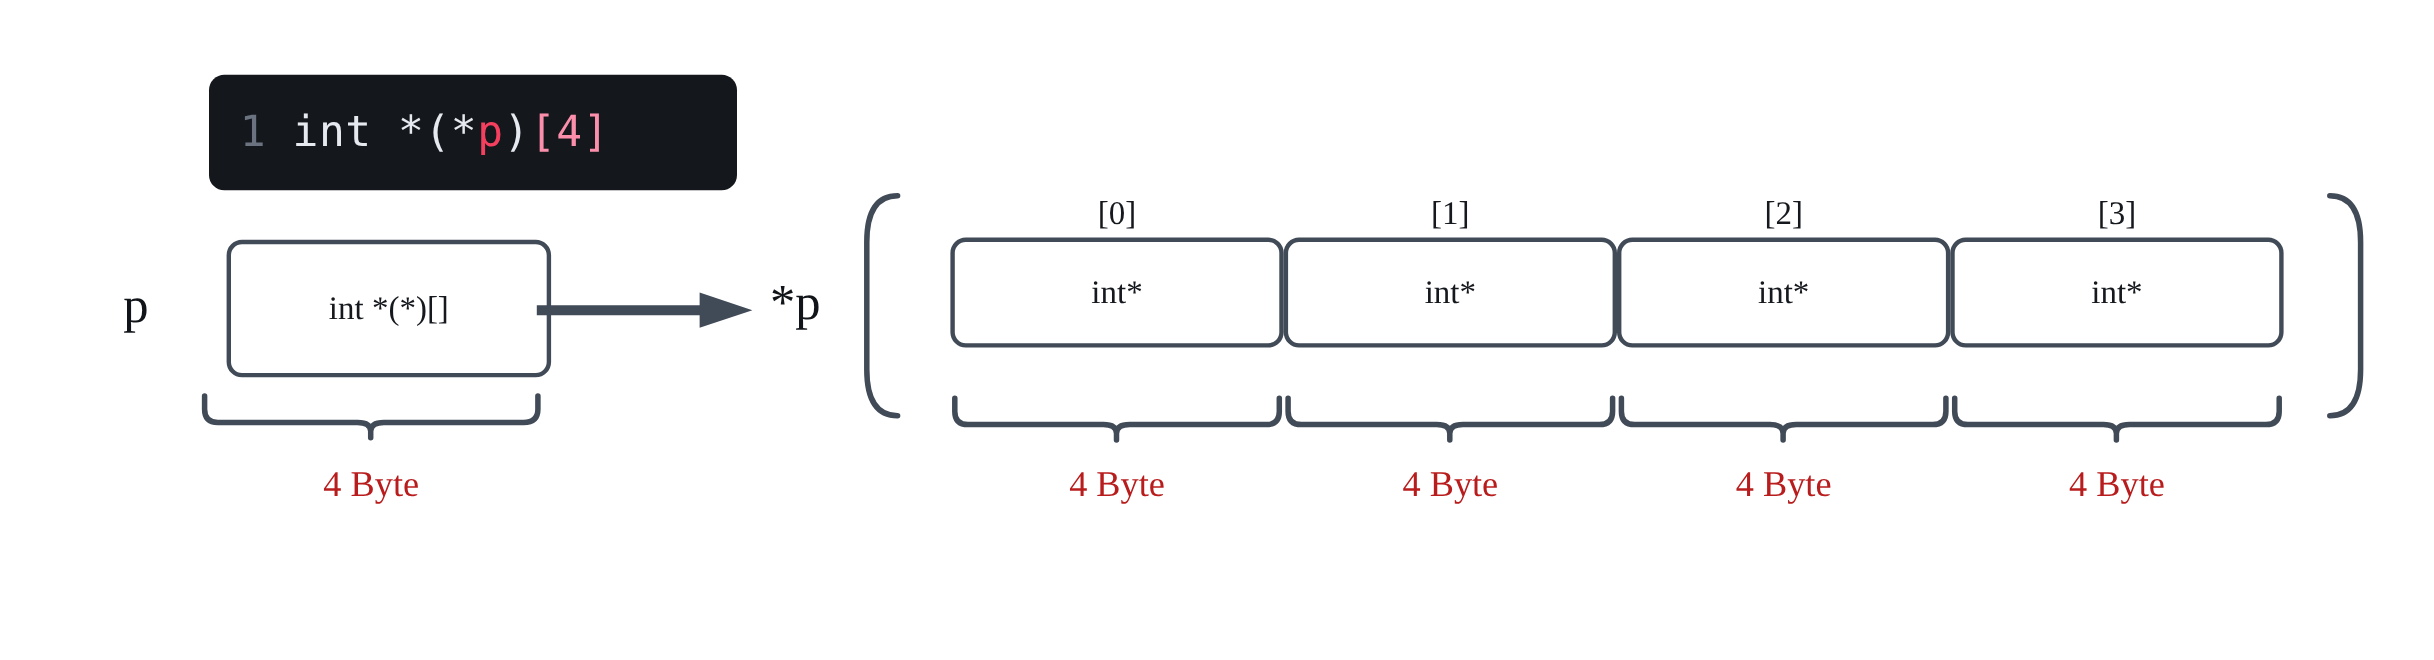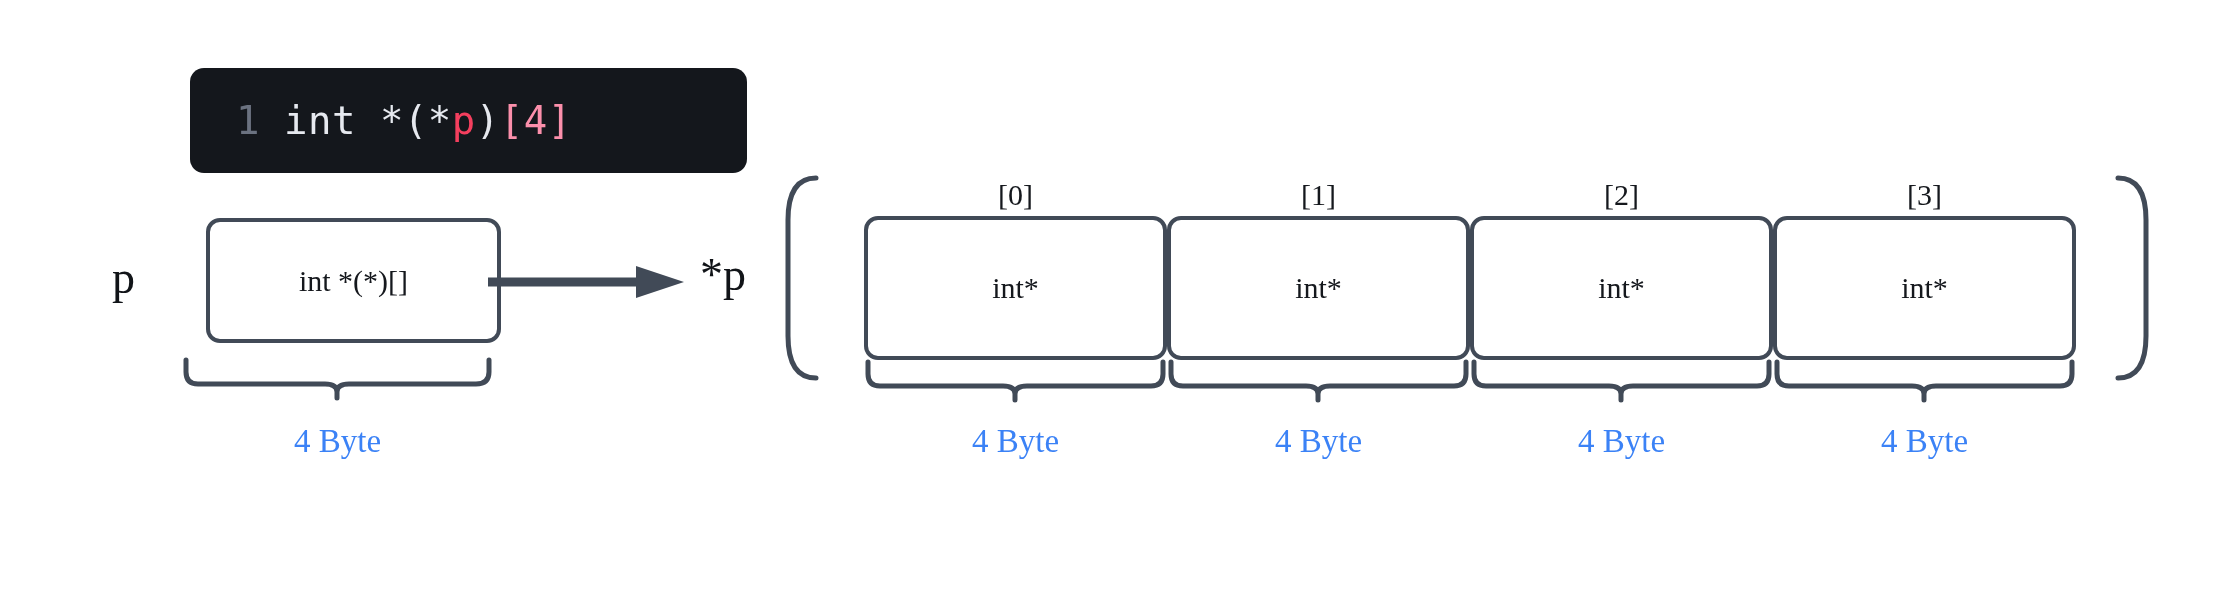--- a/index.html
+++ b/index.html
@@ -14,28 +14,28 @@
     overflow: hidden;
     font-family: "Liberation Serif", "DejaVu Serif", serif;
     color: #1b1f24;
   }
 
   
   .code-block {
     position: absolute;
     left: 190px;
     top: 68px;
-    width: 557px;
+    width: 480px;
     height: 105px;
     background: #14171c;
     border-radius: 14px;
     display: flex;
     align-items: center;
     box-sizing: border-box;
-    padding-left: 46px;
+    padding-left: 28px;
   }
   .code-line {
     font-family: "DejaVu Sans Mono", "Liberation Mono", monospace;
     font-size: 39px;
     letter-spacing: 0.5px;
     white-space: pre;
     line-height: 1;
   }
   .ln-num   { color: #6b7280; }
   .tok-plain{ color: #e6e9ef; }
@@ -68,21 +68,21 @@
     font-size: 30px;
     line-height: 1;
     color: #15181d;
     text-align: center;
     white-space: nowrap;
   }
   .byte-label {
     position: absolute;
     font-size: 33px;
     line-height: 1;
-    color: #3b82f6;
+    color: #b91c1c;
     text-align: center;
     white-space: nowrap;
   }
   .brace { position: absolute; }
   .bracket { position: absolute; }
   .arrow { position: absolute; }
 
   
   #left-box      { left: 190px; top: 218px; width: 295px; height: 125px; margin-left: 16px; }
   #left-var      { left: 112px; top: 255px; }
@@ -93,21 +93,21 @@
   #arrow-main    { left: 488px; top: 262px; width: 200px; height: 40px; }
 
   
   #deref-var     { left: 700px; top: 252px; }
 
   
   #bracket-open  { left: 782px; top: 174px; width: 40px; height: 208px; }
   #bracket-close { left: 2112px; top: 174px; width: 40px; height: 208px; }
 
   
-  .arr-cell { top: 216px; height: 144px; width: 303px; font-family: Liberation Serif, serif; }
+  .arr-cell { top: 216px; height: 100px; width: 303px; font-family: Liberation Serif, serif; }
   #cell-0 { left: 864px; }
   #cell-1 { left: 1167px; }
   #cell-2 { left: 1470px; }
   #cell-3 { left: 1773px; }
 
   .arr-idx { top: 180px; width: 303px; }
   #idx-0 { left: 864px; }
   #idx-1 { left: 1167px; }
   #idx-2 { left: 1470px; }
   #idx-3 { left: 1773px; }

